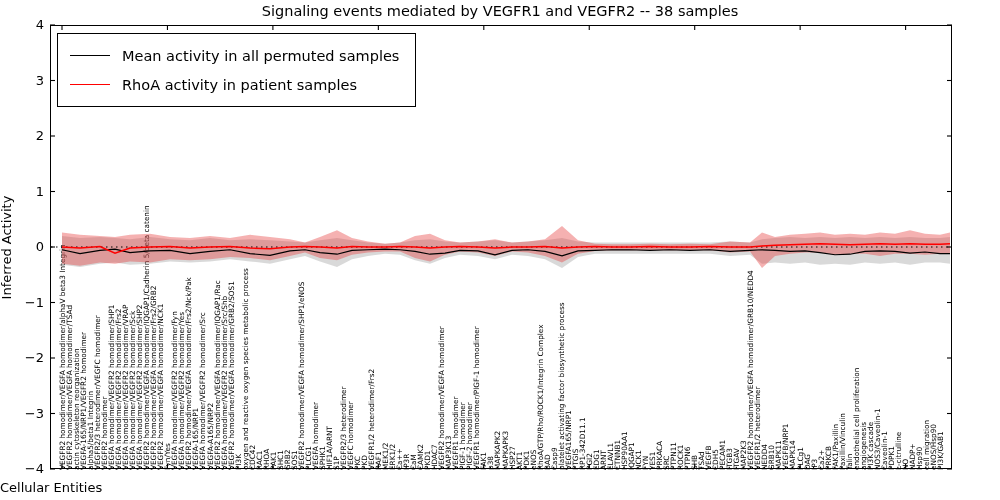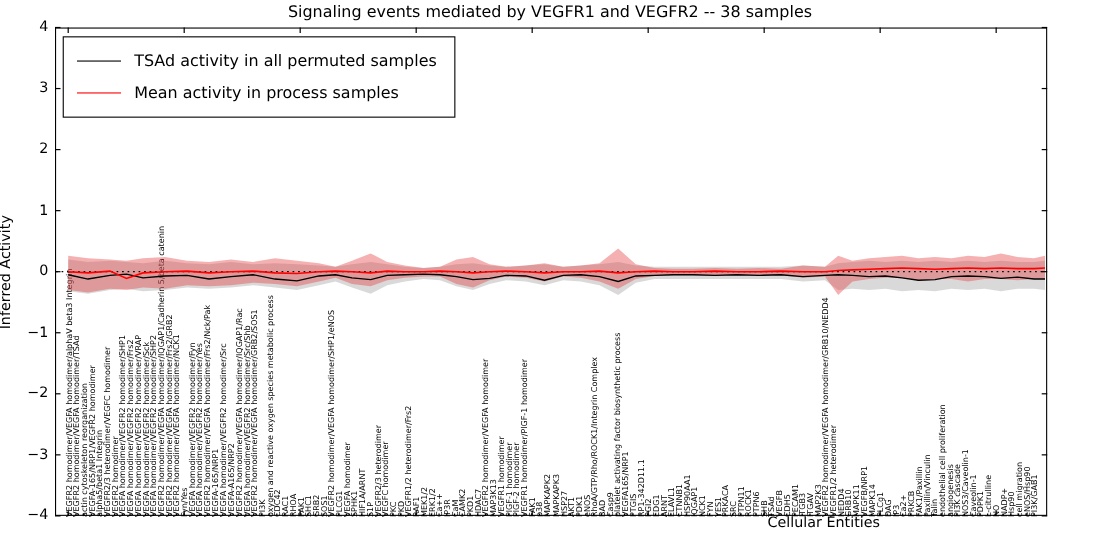--- a/index.html
+++ b/index.html
@@ -1,21 +1,21 @@
 <!DOCTYPE html>
 <html><head>
 <meta charset="utf-8">
 <style>
   html,body{margin:0;padding:0;background:#ffffff;}
   #stage{position:relative;width:1000px;height:500px;background:#ffffff;overflow:hidden;
          font-family:"DejaVu Sans","Liberation Sans",sans-serif;color:#000;}
   .title{position:absolute;left:0;top:3px;width:1000px;text-align:center;font-size:14.5px;}
   .ylab{position:absolute;left:-64px;top:240px;width:140px;text-align:center;font-size:13px;
         transform:rotate(-90deg);}
-  .xlab{position:absolute;left:0;top:468px;width:800px;text-align:right;font-size:13px;}
+  .xlab{position:absolute;left:0;top:480px;width:800px;text-align:left;font-size:13px;}
   .plot-frame{position:absolute;left:50px;top:25px;width:902px;height:444px;
               border:1.3px solid #000;box-sizing:border-box;background:#fff;}
   .ytick-label{position:absolute;font-size:13px;text-align:right;width:34px;}
   .ent-label{position:absolute;font-size:7.3px;line-height:7px;white-space:nowrap;
              transform-origin:0 0;transform:rotate(-90deg);}
   .legend{position:absolute;left:57px;top:33px;background:#fff;border:1.6px solid #000;
           padding:7px 16px 7px 12px;z-index:30;}
   .legend-row{display:flex;align-items:center;height:29px;}
   .legend-line{width:40px;height:0;border-top-style:solid;border-top-width:1.6px;margin-right:12px;}
   .legend-text{font-size:14.5px;white-space:nowrap;}
@@ -337,20 +337,20 @@
       <line x1="911.904" y1="469" x2="911.904" y2="466.8" stroke="#000" stroke-width="1.1"></line>
       <line x1="918.928" y1="469" x2="918.928" y2="466.8" stroke="#000" stroke-width="1.1"></line>
       <line x1="925.952" y1="469" x2="925.952" y2="466.8" stroke="#000" stroke-width="1.1"></line>
       <line x1="932.976" y1="469" x2="932.976" y2="466.8" stroke="#000" stroke-width="1.1"></line>
       <line x1="940" y1="469" x2="940" y2="466.8" stroke="#000" stroke-width="1.1"></line>
     </svg>
 
   <div class="legend">
     <div class="legend-row">
       <div class="legend-line" id="leg0" style="border-top-color: rgb(0, 0, 0);"></div>
-      <div class="legend-text">TSAd activity in all permuted samples</div>
+      <div class="legend-text">Mean activity in all permuted samples</div>
     </div>
     <div class="legend-row">
       <div class="legend-line" id="leg1" style="border-top-color: rgb(255, 0, 0);"></div>
-      <div class="legend-text">Mean activity in process samples</div>
+      <div class="legend-text">RhoA activity in patient samples</div>
     </div>
   </div>
 </div>
 
 </body></html>

